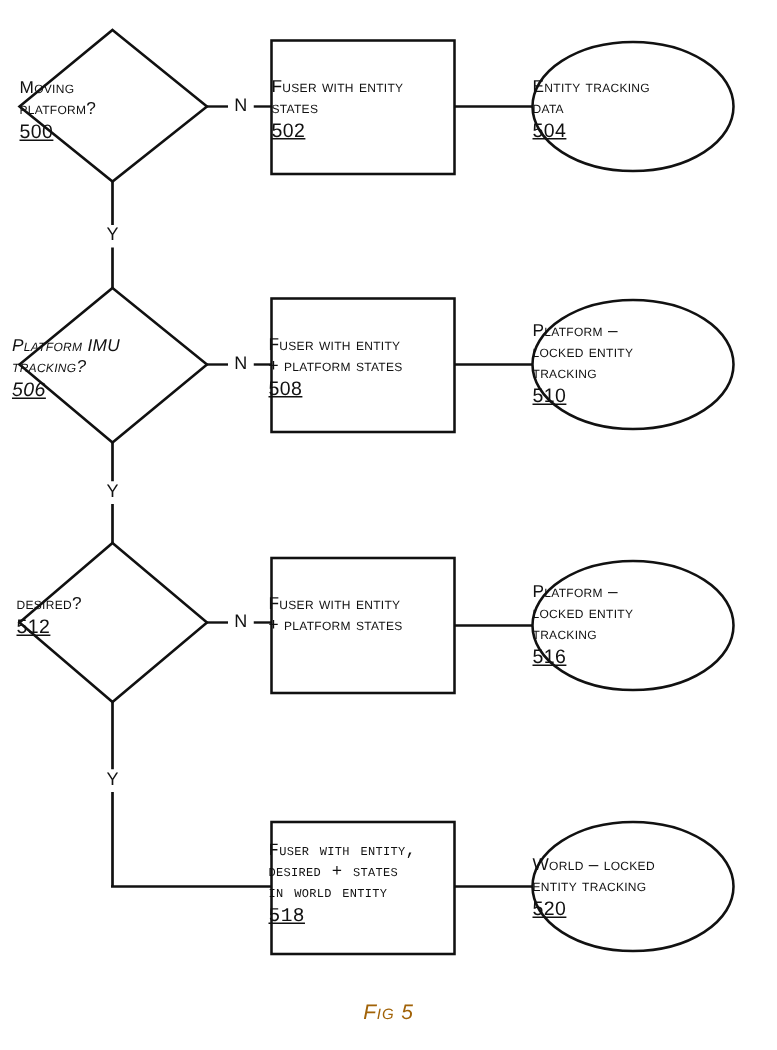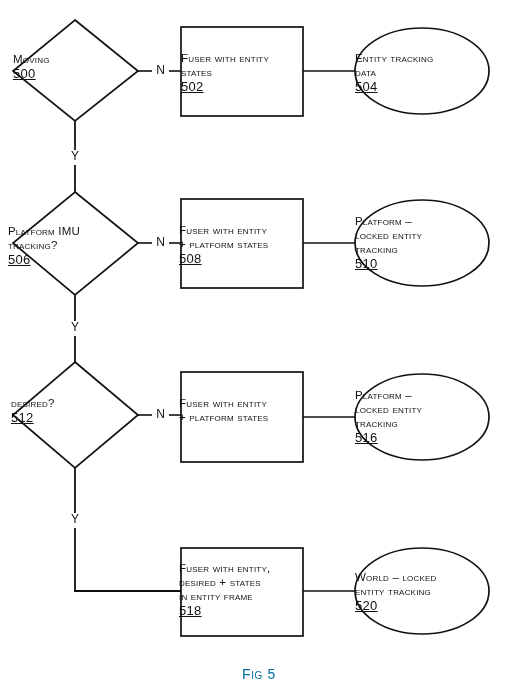--- a/index.html
+++ b/index.html
@@ -50,21 +50,22 @@
   }
   .fig-caption {
     position: absolute;
     left: 0;
     top: 666px;
     width: 518px;
     text-align: center;
     font-size: 14px;
     font-variant: small-caps;
     letter-spacing: 0.6px;
-    color: #0369a1;
+    color: #a16207;
+    font-style: italic;
   }
 </style>
 </head>
 <body>
 
 <svg id="figure-canvas" viewBox="0 0 518 700">
 
   <polygon points="75,20 138,71 75,121 13,71" fill="#ffffff" stroke="#111111" stroke-width="1.7"></polygon>
   <rect x="181" y="27" width="122" height="89" fill="#ffffff" stroke="#111111" stroke-width="1.7"></rect>
   <ellipse cx="422" cy="71" rx="67" ry="43" fill="#ffffff" stroke="#111111" stroke-width="1.7"></ellipse>
@@ -96,36 +97,37 @@
   <line x1="75" y1="528" x2="75" y2="591" stroke="#111111" stroke-width="1.8"></line>
   <line x1="74" y1="591" x2="181" y2="591" stroke="#111111" stroke-width="1.8"></line>
 
   <rect x="181" y="548" width="122" height="88" fill="#ffffff" stroke="#111111" stroke-width="1.7"></rect>
   <ellipse cx="422" cy="591" rx="67" ry="43" fill="#ffffff" stroke="#111111" stroke-width="1.7"></ellipse>
   <line x1="303" y1="591" x2="355" y2="591" stroke="#111111" stroke-width="1.6"></line>
 </svg>
 
 <div class="node-label" style="left:13px; top:52px; width:124px;">
   <div>Moving</div>
+  <div>platform?</div>
   <div class="ref">500</div>
 </div>
 
 <div class="node-label" style="left:181px; top:51px; width:122px;">
   <div>Fuser with entity</div>
   <div>states</div>
   <div class="ref">502</div>
 </div>
 
 <div class="node-label" style="left:355px; top:51px; width:134px;">
   <div>Entity tracking</div>
   <div>data</div>
   <div class="ref">504</div>
 </div>
 
-<div class="node-label" style="left:8px; top:224px; width:134px;">
+<div class="node-label" style="left:8px; top:224px; width:134px;font-style:italic;">
   <div>Platform IMU</div>
   <div>tracking?</div>
   <div class="ref">506</div>
 </div>
 
 <div class="node-label" style="left:179px; top:223px; width:126px;">
   <div>Fuser with entity</div>
   <div>+ platform states</div>
   <div class="ref">508</div>
 </div>
@@ -147,24 +149,24 @@
   <div>+ platform states</div>
 </div>
 
 <div class="node-label" style="left:355px; top:388px; width:134px;">
   <div>Platform –</div>
   <div>locked entity</div>
   <div>tracking</div>
   <div class="ref">516</div>
 </div>
 
-<div class="node-label" style="left:179px; top:561px; width:126px;">
+<div class="node-label" style="left:179px; top:561px; width:126px;font-family:Liberation Mono, monospace;">
   <div>Fuser with entity,</div>
   <div>desired + states</div>
-  <div>in entity frame</div>
+  <div>in world entity</div>
   <div class="ref">518</div>
 </div>
 
 <div class="node-label" style="left:355px; top:570px; width:124px;">
   <div>World – locked</div>
   <div>entity tracking</div>
   <div class="ref">520</div>
 </div>
 
 <div class="edge-label" style="left:152px; top:64px; width:17px;">N</div>

